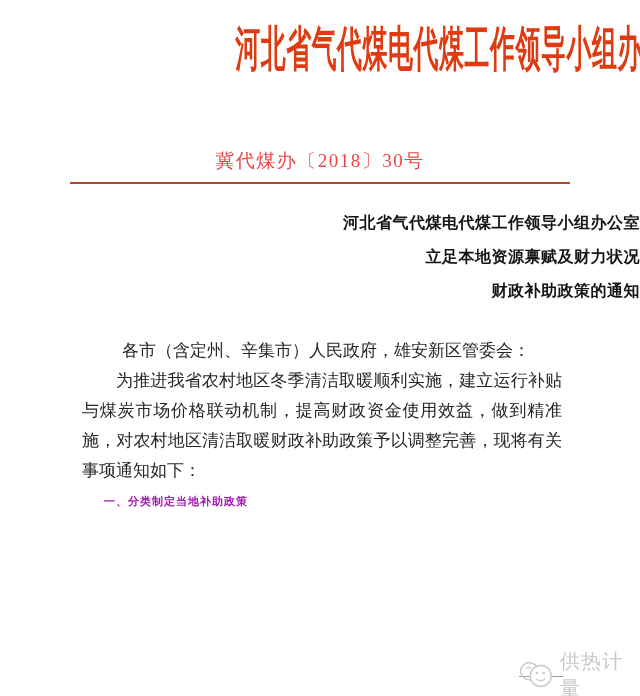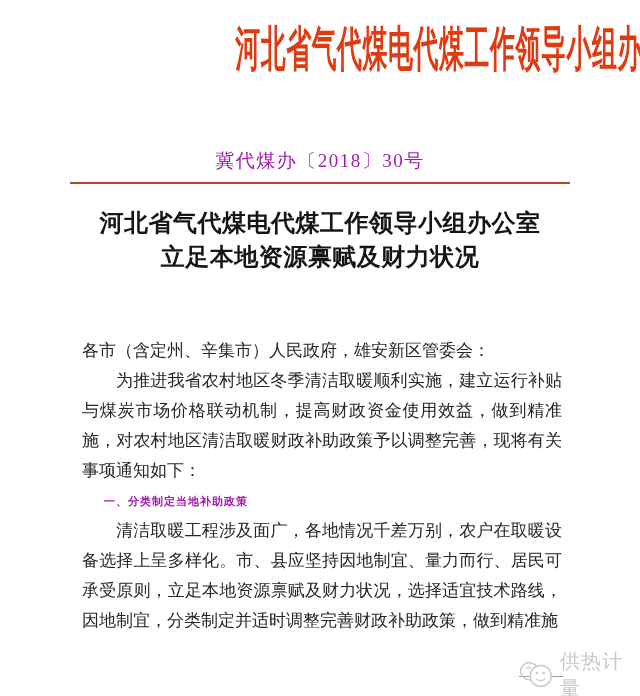--- a/index.html
+++ b/index.html
@@ -38,59 +38,59 @@
 
   
   .doc-number {
     position: absolute;
     top: 148px;
     left: 0;
     right: 0;
     text-align: center;
     font-size: 19px;
     letter-spacing: 1.5px;
-    color: #a21caf;
+    color: #ef4444;
   }
 
   
   .red-rule {
     position: absolute;
     top: 182px;
     left: 70px;
     width: 500px;
     height: 2px;
     background: #b04a2e;
   }
 
   
   .doc-title {
     position: absolute;
     top: 206px;
     left: 0;
     right: 0;
-    text-align: center;
+    text-align: right;
     font-weight: bold;
-    font-size: 24px;
+    font-size: 16px;
     line-height: 34px;
     color: #151515;
     letter-spacing: 0.5px;
   }
 
   
   .body-text {
     position: absolute;
     top: 336px;
     left: 82px;
     width: 480px;
     font-size: 17px;
     line-height: 30px;
     color: #262626;
     text-align: justify;
   }
-  .salutation { text-indent: 0; }
+  .salutation { text-indent: 0; margin-left: 40px; }
   .para { text-indent: 2em; }
   .section-heading {
     font-family: "Liberation Sans", "DejaVu Sans", sans-serif;
     font-weight: bold;
     font-size: 11px;
     color: #a21caf;
     text-indent: 2em;
     letter-spacing: 1px;
   }
 
@@ -128,27 +128,27 @@
   <span class="banner">河北省气代煤电代煤工作领导小组办公室文件</span>
 </div>
 
 <div class="doc-number">冀代煤办〔2018〕30号</div>
 
 <div class="red-rule"></div>
 
 <div class="doc-title">
   <div>河北省气代煤电代煤工作领导小组办公室</div>
   <div>立足本地资源禀赋及财力状况</div>
+  <div>财政补助政策的通知</div>
 </div>
 
 <div class="body-text">
   <div class="salutation">各市（含定州、辛集市）人民政府，雄安新区管委会：</div>
   <div class="para">为推进我省农村地区冬季清洁取暖顺利实施，建立运行补贴与煤炭市场价格联动机制，提高财政资金使用效益，做到精准施，对农村地区清洁取暖财政补助政策予以调整完善，现将有关事项通知如下：</div>
   <div class="section-heading">一、分类制定当地补助政策</div>
-  <div class="para">清洁取暖工程涉及面广，各地情况千差万别，农户在取暖设备选择上呈多样化。市、县应坚持因地制宜、量力而行、居民可承受原则，立足本地资源禀赋及财力状况，选择适宜技术路线，因地制宜，分类制定并适时调整完善财政补助政策，做到精准施</div>
 </div>
 
 <div class="page-number">— 1 —</div>
 
 <div class="watermark">
   <svg class="wm-icon" viewBox="0 0 42 32" xmlns="http://www.w3.org/2000/svg">
     <circle cx="14" cy="12" r="9" fill="none" stroke="#cccccc" stroke-width="1.6"></circle>
     <circle cx="26" cy="17" r="11" fill="#ffffff" stroke="#cccccc" stroke-width="1.6"></circle>
     <circle cx="22" cy="14" r="1.4" fill="#cccccc"></circle>
     <circle cx="29" cy="14" r="1.4" fill="#cccccc"></circle>

